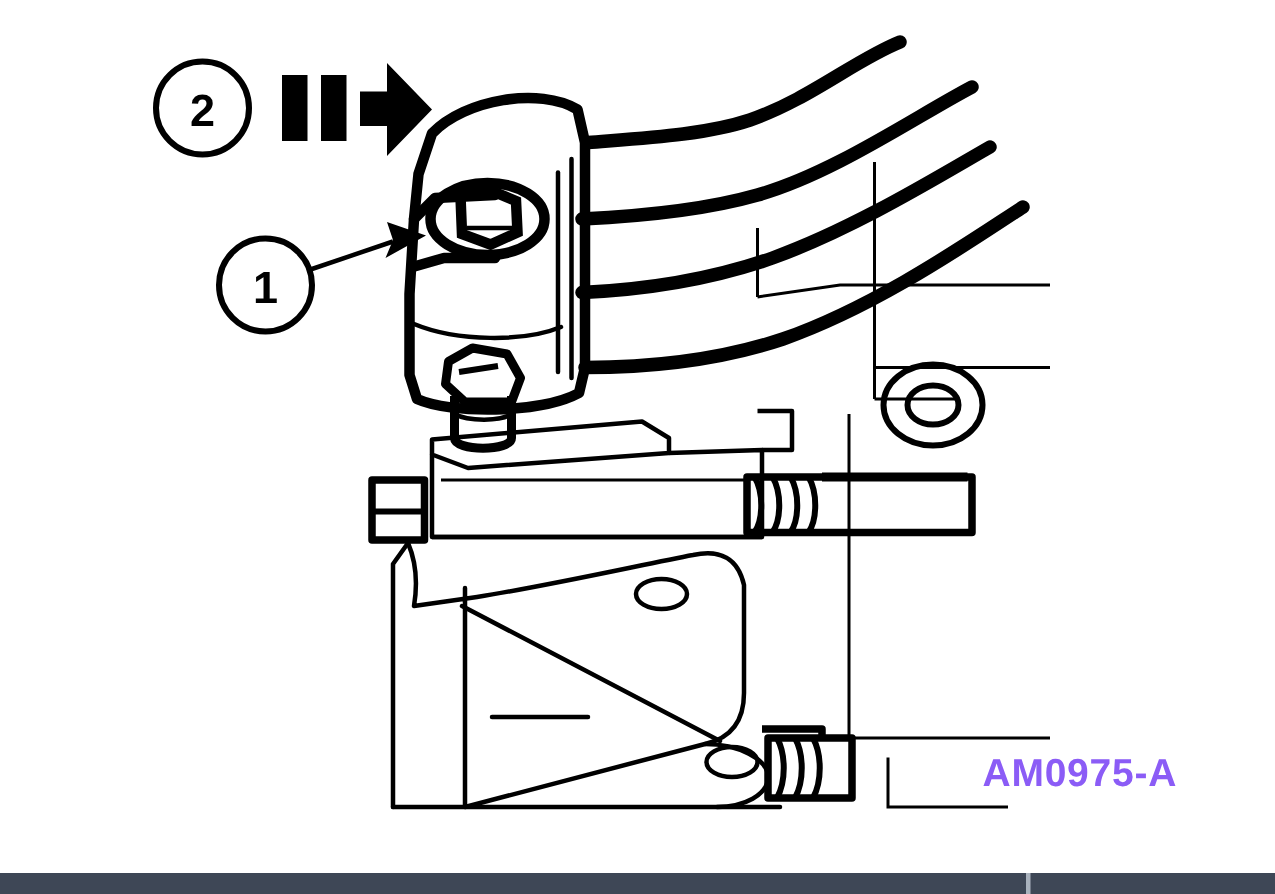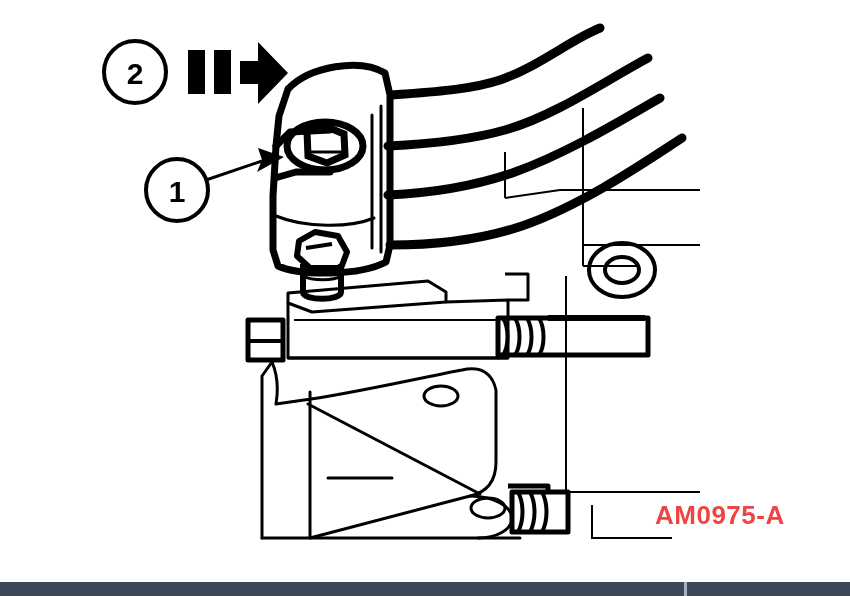--- a/index.html
+++ b/index.html
@@ -32,21 +32,21 @@
     display: block;
   }
   .fig-id {
     position: absolute;
     left: 655px;
     top: 500px;
     font-family: "Liberation Sans", sans-serif;
     font-size: 26px;
     font-weight: bold;
     letter-spacing: 0.5px;
-    color: #ef4444;
+    color: #8b5cf6;
     white-space: nowrap;
   }
   #bottom-bar {
     position: absolute;
     left: 0;
     top: 582px;
     width: 850px;
     height: 14px;
     background: #3e4756;
   }

